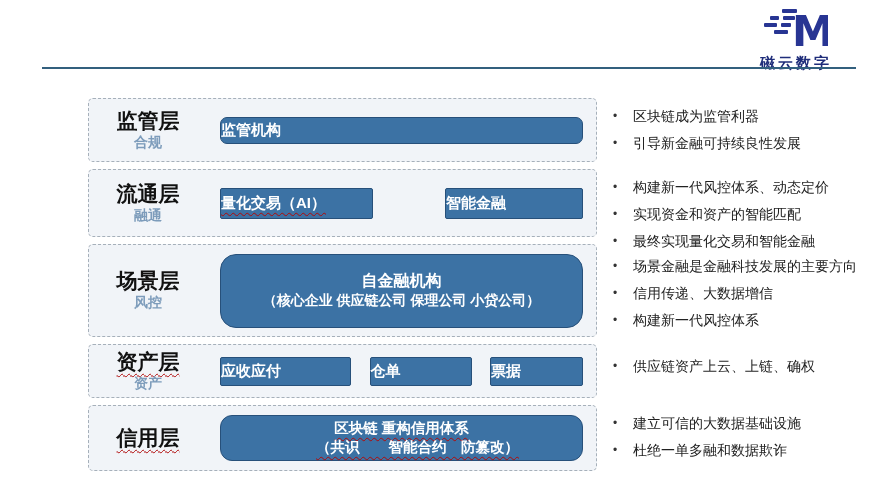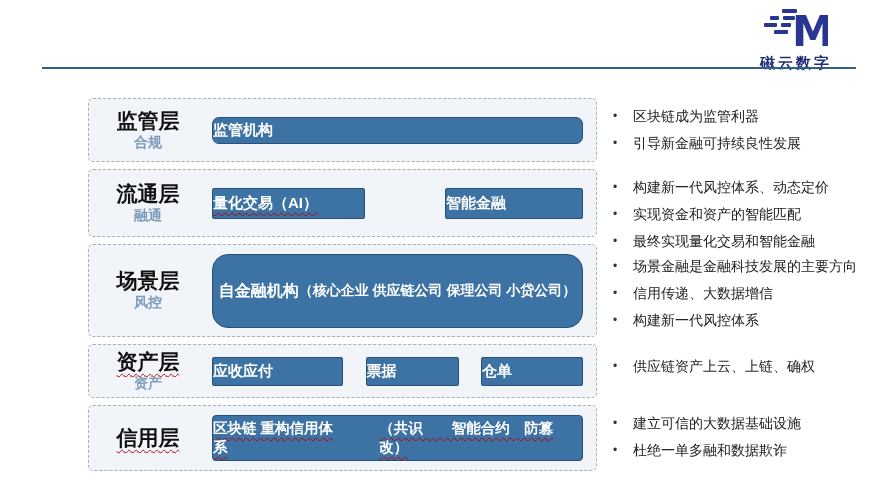--- a/index.html
+++ b/index.html
@@ -9,35 +9,35 @@
   .slide-title{position:absolute;left:48px;top:16px;font-size:27px;font-weight:800;
                color:#111;letter-spacing:1px;}
   .divider{position:absolute;left:42px;right:22px;top:67px;height:2px;background:#33607e;}
   .logo{position:absolute;top:6px;right:26px;width:112px;display:flex;flex-direction:column;
         align-items:center;}
   .logo-text{font-size:15px;font-weight:800;color:#1f2d7a;letter-spacing:3px;margin-top:0px;}
   
   .bands{position:absolute;left:88px;top:98px;right:6px;display:flex;flex-direction:column;gap:7px;}
   .band{display:flex;align-items:stretch;}
   .band-box{width:509px;box-sizing:border-box;border:1px dashed #a6b0ba;border-radius:5px;
-            background:#f1f4f8;display:flex;align-items:center;}
+            background:#f1f4f8;display:flex;align-items:center;gap:8px;}
   .band-label{width:118px;text-align:center;flex-shrink:0;}
   .layer-name{font-size:21px;font-weight:800;color:#111;line-height:24px;}
   .layer-sub{font-size:14px;font-weight:700;color:#7d9cbb;margin-top:1px;}
   .band-buttons{flex:1;display:flex;justify-content:space-between;align-items:center;
                 padding:0 13px 0 5px;}
   .btn{background:#3c72a4;color:#fff;font-weight:700;border:1px solid #27507a;
        display:flex;align-items:center;justify-content:flex-start;box-sizing:border-box;
        font-size:15px;border-radius:2px;}
   .btn-wide{flex:1;height:27px;border-radius:7px;}
-  .bigbox{flex:1;display:flex;flex-direction:row;align-items:center;justify-content:center;
+  .bigbox{flex:1;display:flex;flex-direction:column;align-items:center;justify-content:center;
           background:#3c72a4;color:#fff;font-weight:700;border:1px solid #27507a;
           box-sizing:border-box;}
   .bigbox-r{border-radius:16px;height:74px;}
-  .bigbox-sq{border-radius:4px;height:46px;}
+  .bigbox-sq{border-radius:12px;height:46px;}
   .bigbox .l1{font-size:16px;line-height:20px;}
   .bigbox .l2{font-size:14px;line-height:19px;}
   .bigbox-sq .l1{font-size:14.5px;line-height:19px;}
   .bigbox-sq .l2{font-size:14.5px;line-height:19px;margin-left:32px;}
   
   .band-bullets{flex:1;padding:5px 0 0 16px;}
   .band-bullets ul{list-style:none;margin:0;padding:0;}
   .band-bullets li{display:flex;font-size:14px;color:#222;line-height:27px;}
   .band-bullets li .mark{width:20px;flex-shrink:0;font-size:12px;color:#333;}
   .pt8{padding-top:9px;}
@@ -169,25 +169,25 @@
     <div class="band h4">
       <div class="band-box">
         <div class="band-label">
           <div class="layer-name sq">资产层</div>
           <div class="layer-sub">资产</div>
         </div>
         <div class="band-buttons">
           <div class="btn w131">
             <span>应收应付</span>
           </div>
+          <div class="btn w102">
+            <span>仓单</span>
+          </div>
           <div class="btn w93">
             <span>票据</span>
-          </div>
-          <div class="btn w102">
-            <span>仓单</span>
           </div>
         </div>
       </div>
       <div class="band-bullets pt8">
         <ul>
           <li>
               <span class="mark">•</span>
               <span>供应链资产上云、上链、确权</span>
             </li>
         </ul>

